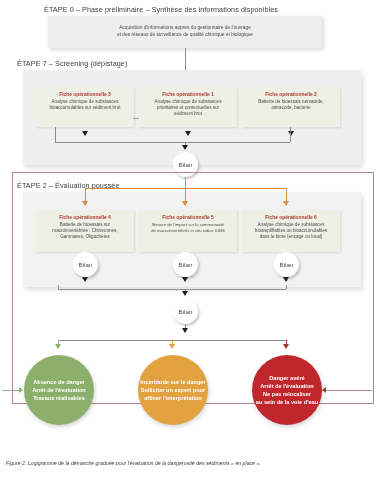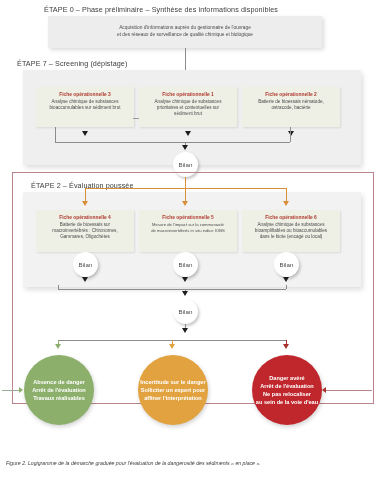--- a/index.html
+++ b/index.html
@@ -155,21 +155,21 @@
   <div class="abs tri-down" style="left:287.5px;top:131px;"></div>
 
   <div class="abs hline" style="left:55px;top:142px;width:235px;"></div>
   <div class="abs vline" style="left:55px;top:127px;height:15px;"></div>
   <div class="abs vline" style="left:290px;top:127px;height:15px;"></div>
   <div class="abs vline" style="left:185px;top:142px;height:4px;"></div>
   <div class="abs tri-down" style="left:181.5px;top:145px;"></div>
 
   <div class="abs bilan" style="left:173px;top:152px;width:25px;height:25px;">Bilan</div>
 
-  <div class="abs step-head" style="left:31px;top:181px;">ÉTAPE 2 – Évaluation poussée</div>
+  <div class="abs step-head" style="left:17px;top:181px;">ÉTAPE 2 – Évaluation poussée</div>
 
   <div class="abs panel-outline" style="left:12px;top:172px;width:360px;height:230px;"></div>
 
   <div class="abs panel-inner" style="left:23px;top:192px;width:338px;height:95px;"></div>
 
   <div class="abs vline-or" style="left:185px;top:177px;height:11px;"></div>
   <div class="abs hline-or" style="left:85px;top:188px;width:201px;"></div>
   <div class="abs vline-or" style="left:85px;top:188px;height:15px;"></div>
   <div class="abs vline-or" style="left:185px;top:188px;height:15px;"></div>
   <div class="abs vline-or" style="left:286px;top:188px;height:15px;"></div>

